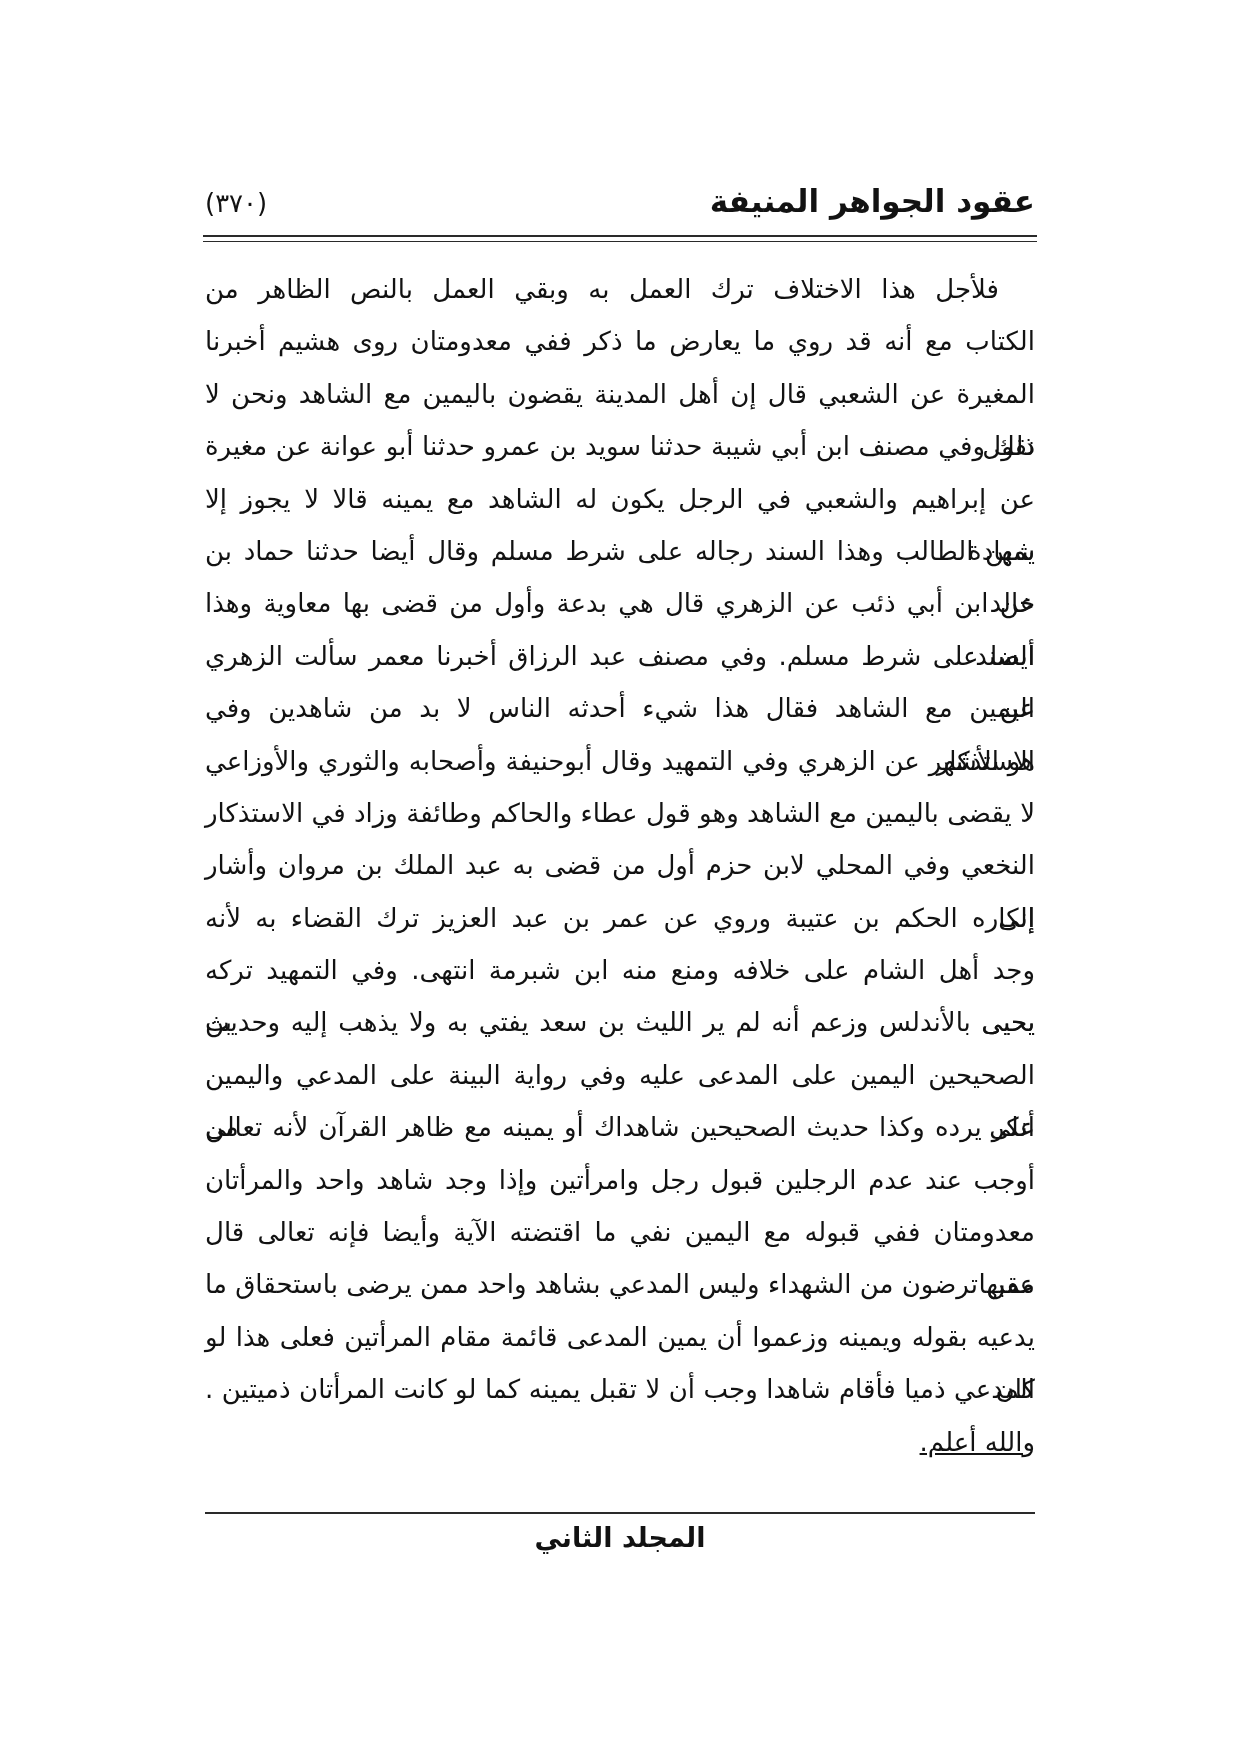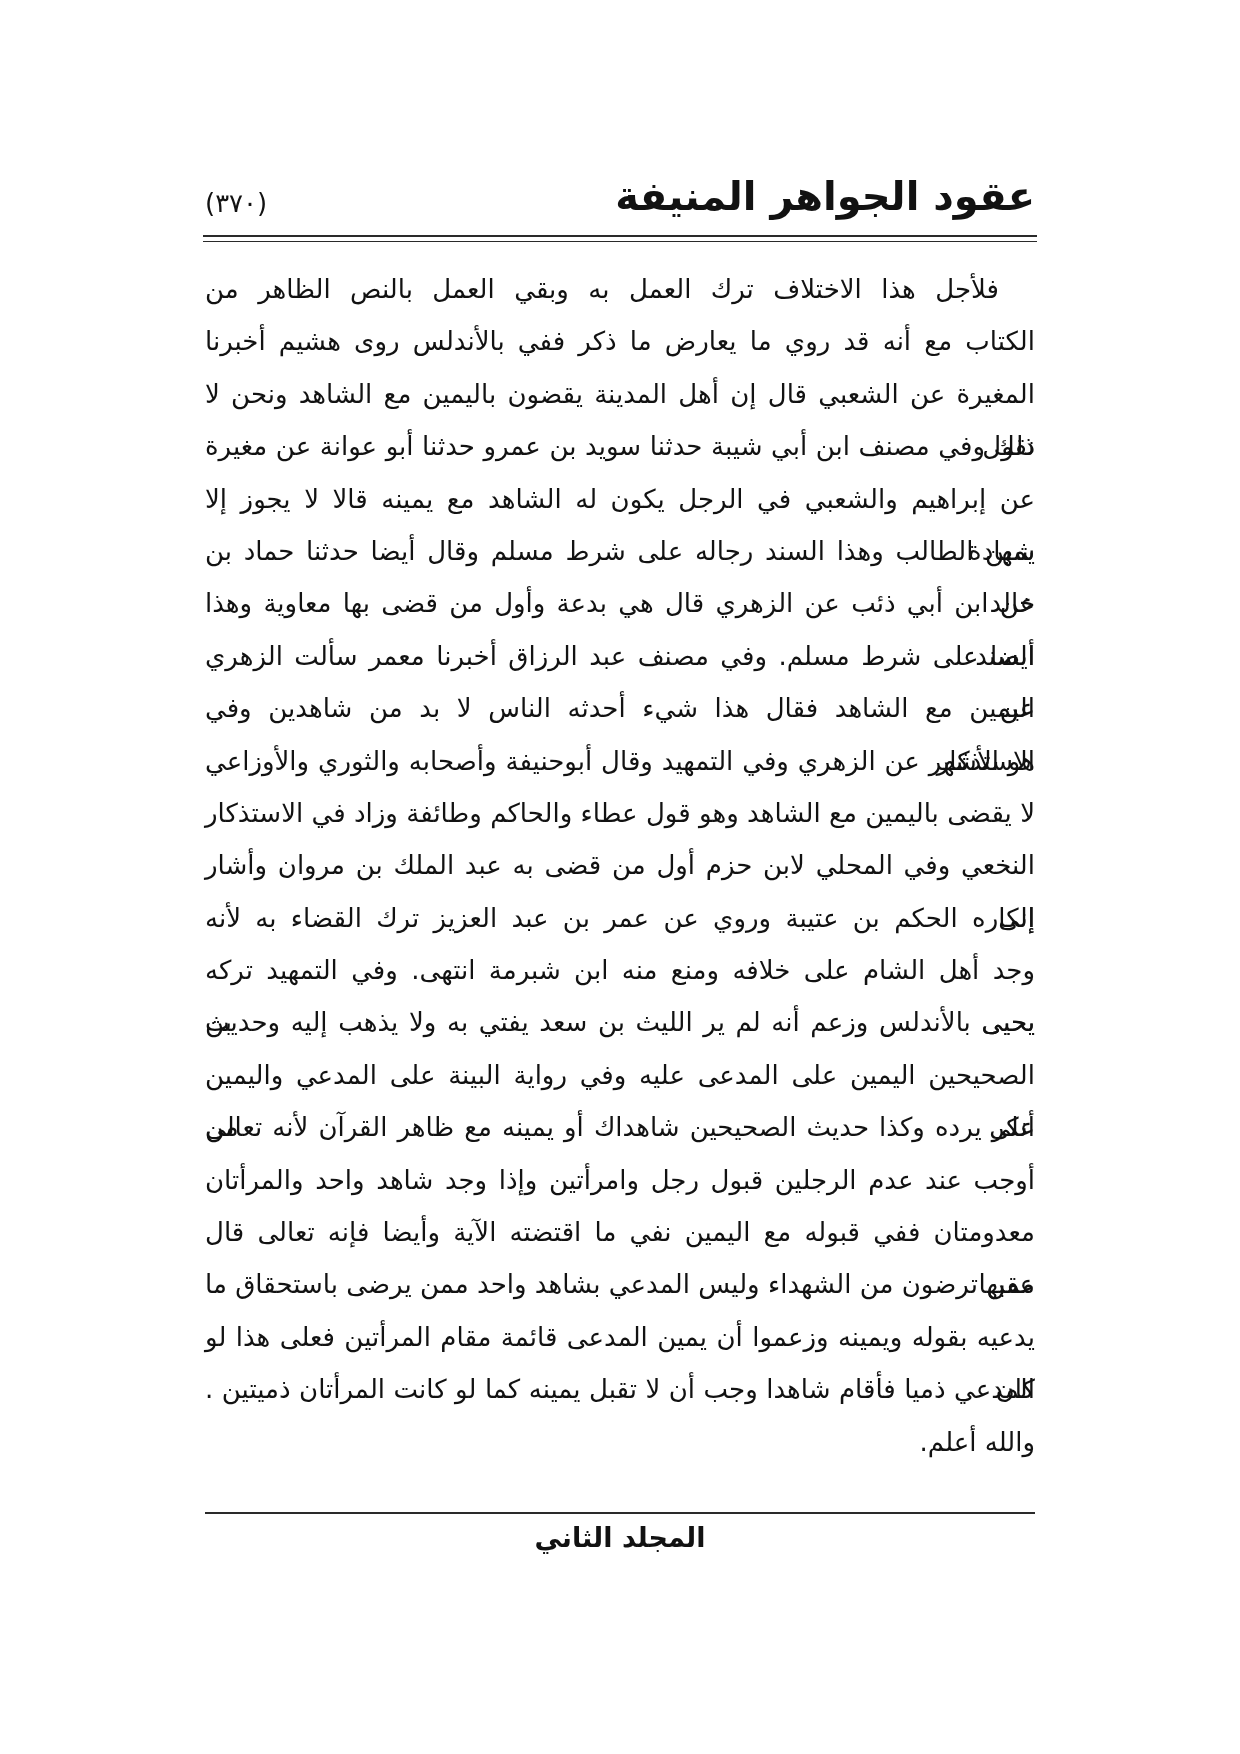--- a/index.html
+++ b/index.html
@@ -22,21 +22,21 @@
     position: absolute;
     top: 162px;
     right: 205px;
     left: 205px;
     height: 56px;
     display: flex;
     justify-content: space-between;
     align-items: flex-end;
   }
   .book-title {
-    font-size: 40px;
+    font-size: 31px;
     font-weight: 700;
     letter-spacing: 0;
     line-height: 1.1;
   }
   .page-number {
     font-size: 26px;
     font-weight: 400;
     direction: ltr;
     margin-top: 44px;
   }
@@ -65,20 +65,21 @@
     white-space: normal;
     height: 52.4px;
     overflow: visible;
   }
   .line--first {
     text-indent: 36px;
   }
   .line--last {
     text-align: right;
     text-align-last: right;
+    text-decoration: underline;
   }
   
   .footer-rule {
     position: absolute;
     top: 1512px;
     right: 205px;
     left: 205px;
     border-top: 2px solid #2a2a2a;
     height: 0;
   }
@@ -99,21 +100,21 @@
 
   <div class="header">
     <div class="book-title">عقود الجواهر المنيفة</div>
     <div class="page-number">(٣٧٠)</div>
   </div>
 
   <div class="header-rule"></div>
 
   <div class="body-text">
     <div class="line line--first">فلأجل هذا الاختلاف ترك العمل به وبقي العمل بالنص الظاهر من</div>
-    <div class="line">الكتاب مع أنه قد روي ما يعارض ما ذكر ففي بالأندلس روى هشيم أخبرنا</div>
+    <div class="line">الكتاب مع أنه قد روي ما يعارض ما ذكر ففي معدومتان روى هشيم أخبرنا</div>
     <div class="line">المغيرة عن الشعبي قال إن أهل المدينة يقضون باليمين مع الشاهد ونحن لا نقول</div>
     <div class="line">ذلك وفي مصنف ابن أبي شيبة حدثنا سويد بن عمرو حدثنا أبو عوانة عن مغيرة</div>
     <div class="line">عن إبراهيم والشعبي في الرجل يكون له الشاهد مع يمينه قالا لا يجوز إلا شهادة</div>
     <div class="line">يمين الطالب وهذا السند رجاله على شرط مسلم وقال أيضا حدثنا حماد بن خالد</div>
     <div class="line">عن ابن أبي ذئب عن الزهري قال هي بدعة وأول من قضى بها معاوية وهذا السند</div>
     <div class="line">أيضا على شرط مسلم. وفي مصنف عبد الرزاق أخبرنا معمر سألت الزهري عن</div>
     <div class="line">اليمين مع الشاهد فقال هذا شيء أحدثه الناس لا بد من شاهدين وفي الاستذكار</div>
     <div class="line">هو الأشهر عن الزهري وفي التمهيد وقال أبوحنيفة وأصحابه والثوري والأوزاعي</div>
     <div class="line">لا يقضى باليمين مع الشاهد وهو قول عطاء والحاكم وطائفة وزاد في الاستذكار</div>
     <div class="line">النخعي وفي المحلي لابن حزم أول من قضى به عبد الملك بن مروان وأشار إلى</div>

